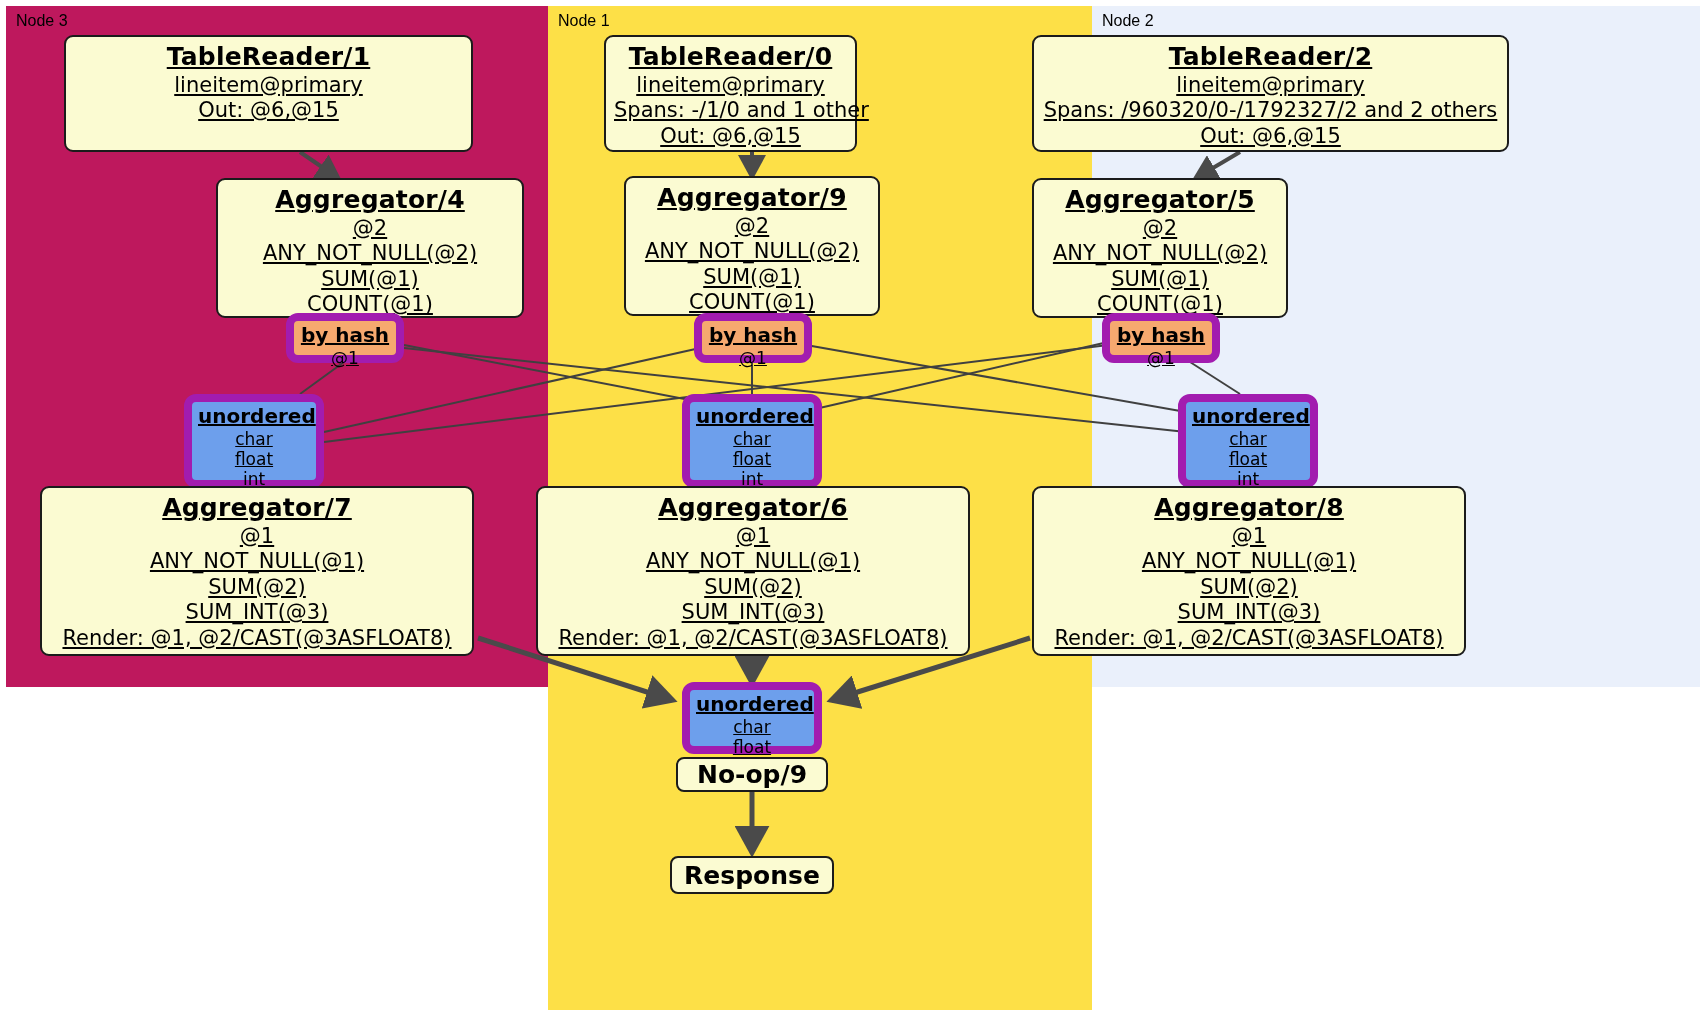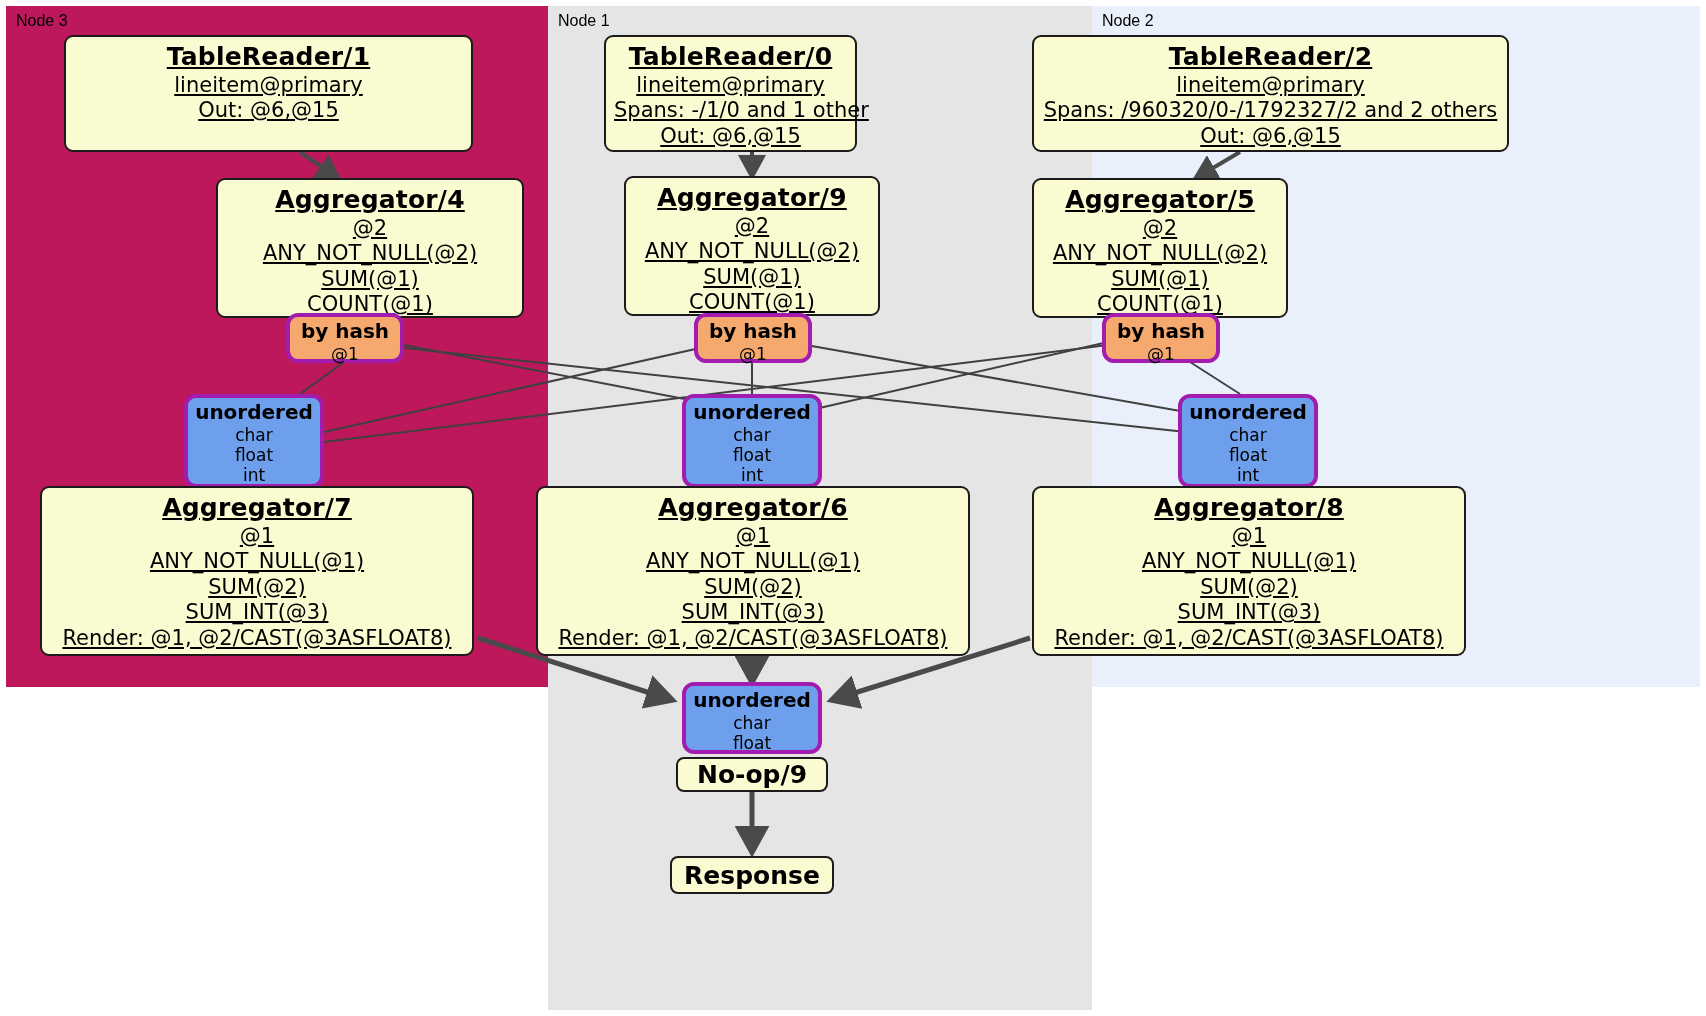--- a/index.html
+++ b/index.html
@@ -15,41 +15,41 @@
   
   #edges{position:absolute;left:0;top:0;width:1706px;height:1016px;pointer-events:none;}
 
   
   .proc{position:absolute;box-sizing:border-box;background:#fbfbd2;border:2px solid #1b1b1b;
         border-radius:9px;text-align:center;padding:4px 8px;line-height:1.22;
         font-size:20px;color:#000;text-decoration:underline;}
   .proc .title{font-weight:bold;font-size:25px;line-height:1.26;letter-spacing:.2px;}
   .proc .ln{font-size:21px;white-space:nowrap;}
 
-  .router{position:absolute;box-sizing:border-box;border:4px solid #a21caf;border-radius:12px;
-          text-align:center;padding:3px 6px;line-height:1.18;color:#000;}
+  .router{position:absolute;box-sizing:border-box;border:8px solid #a21caf;border-radius:12px;
+          text-align:center;padding:3px 6px;line-height:1.18;color:#000;text-decoration:underline;}
   .router.hash{background:#f6a96f;}
   .router.unord{background:#6d9fec;}
   .router .rtitle{font-weight:bold;font-size:20px;}
   .router .rln{font-size:17px;}
 
   .smallbox{position:absolute;box-sizing:border-box;background:#fbfbd2;border:2px solid #1b1b1b;
             border-radius:8px;text-align:center;font-weight:bold;font-size:25px;color:#000;
             display:flex;align-items:center;justify-content:center;}
 </style>
 </head>
 <body>
 
 <div id="stage">
 
   <div class="node-panel" style="left:6px;top:6px;width:542px;height:681px;background:#be185d;">
     <span class="panel-label">Node 3</span>
   </div>
 
-  <div class="node-panel" style="left:548px;top:6px;width:544px;height:1004px;background:#e5e5e5;">
+  <div class="node-panel" style="left:548px;top:6px;width:544px;height:1004px;background:#fde047;">
     <span class="panel-label">Node 1</span>
   </div>
 
   <div class="node-panel" style="left:1092px;top:6px;width:608px;height:681px;background:#eaf0fb;">
     <span class="panel-label">Node 2</span>
   </div>
 
   <svg id="edges" viewBox="0 0 1706 1016" xmlns="http://www.w3.org/2000/svg">
     <defs>
       <marker id="ah" viewBox="0 0 12 12" refX="9" refY="6" markerWidth="7" markerHeight="7" orient="auto-start-reverse">

